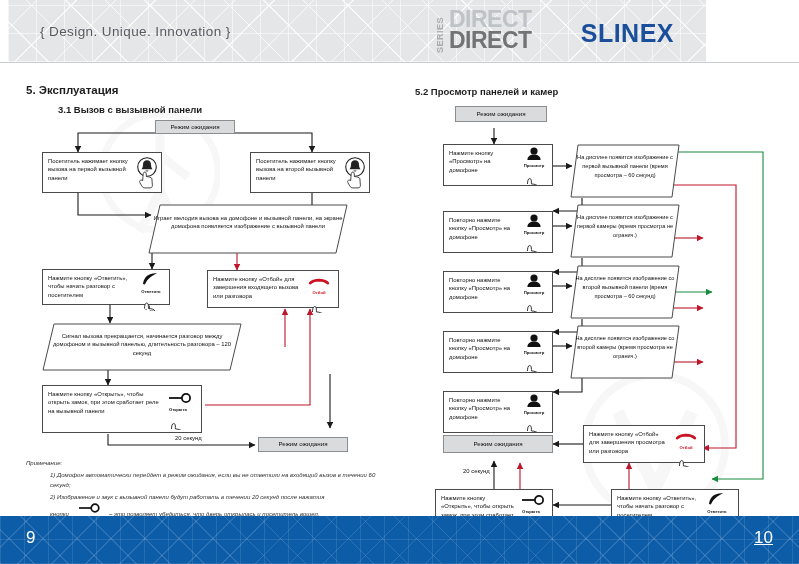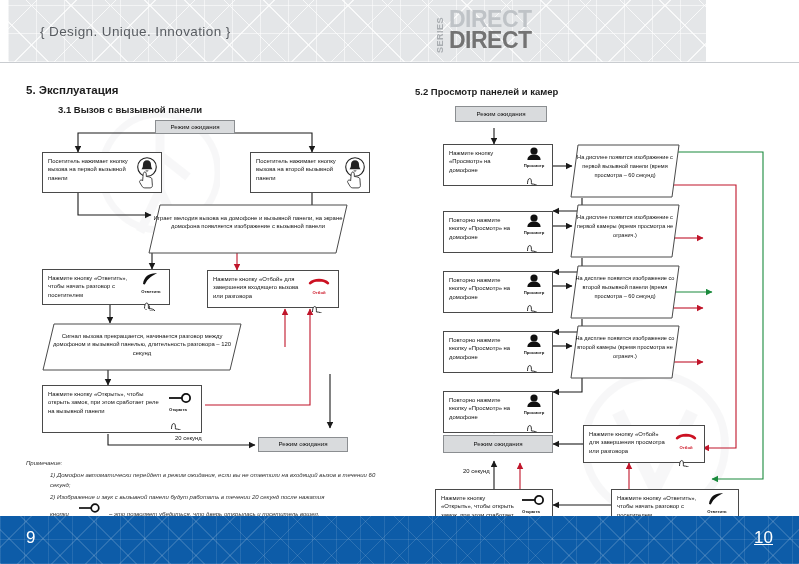--- a/index.html
+++ b/index.html
@@ -105,20 +105,21 @@
 <body>
 
 <div class="header">
   <div class="pattern"></div>
   <div class="tagline">{ Design. Unique. Innovation }</div>
   <div class="series-logo">
     <div class="series-word">SERIES</div>
     <div class="design-word">DIRECT</div>
     <div class="direct-word">DIRECT</div>
   </div>
+  <div class="brand">SLINEX</div>
 </div>
 <div class="header-rule"></div>
 
 <div class="page">
 
   <svg class="watermark wm-left" width="120" height="150" viewBox="0 0 120 150">
     <circle cx="60" cy="62" r="58" fill="none" stroke="#9aa0a6" stroke-width="7"></circle>
     <path d="M60 20 v60 M60 45 l-28 22 M60 45 l28 22 M60 80 l-20 42 M60 80 l20 42" stroke="#9aa0a6" stroke-width="9" fill="none"></path>
   </svg>
   <svg class="watermark wm-right" width="150" height="150" viewBox="0 0 150 150">

